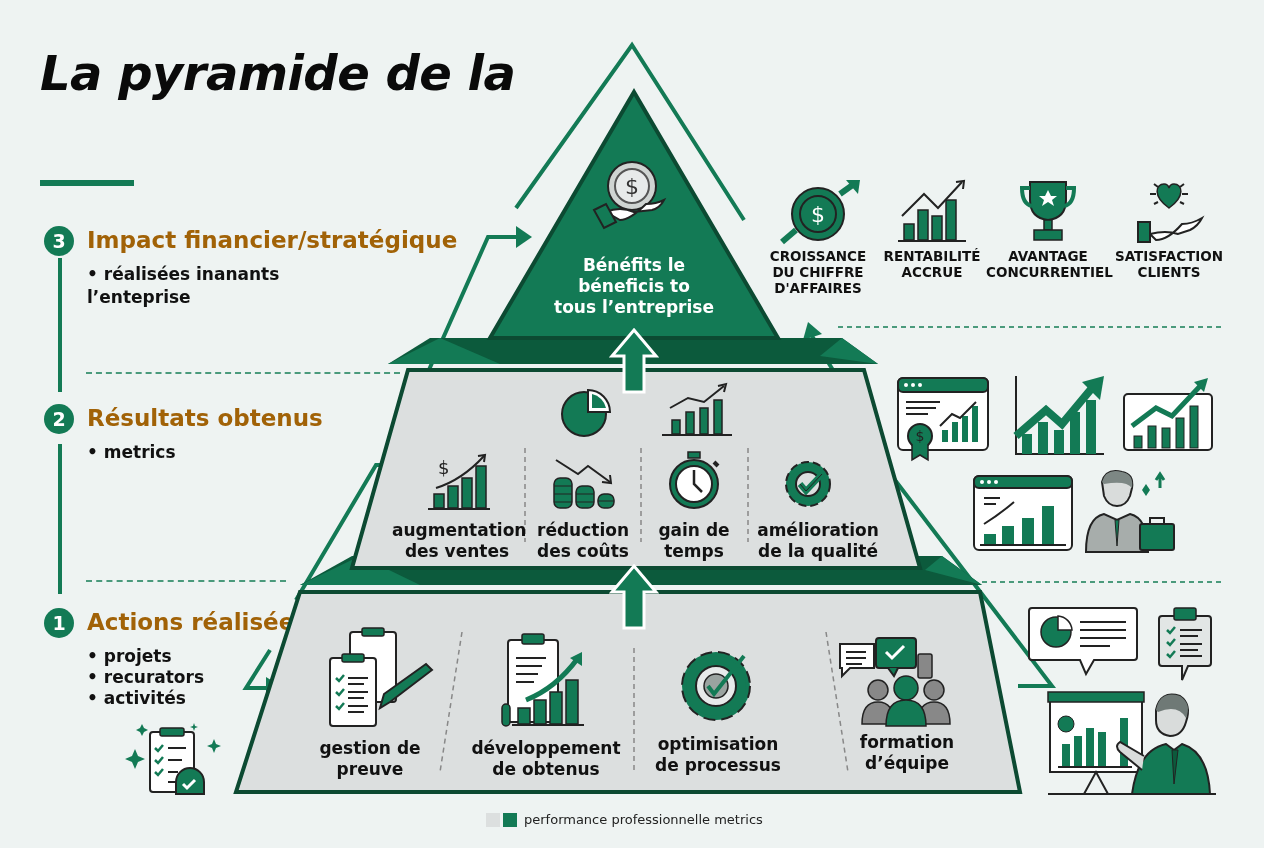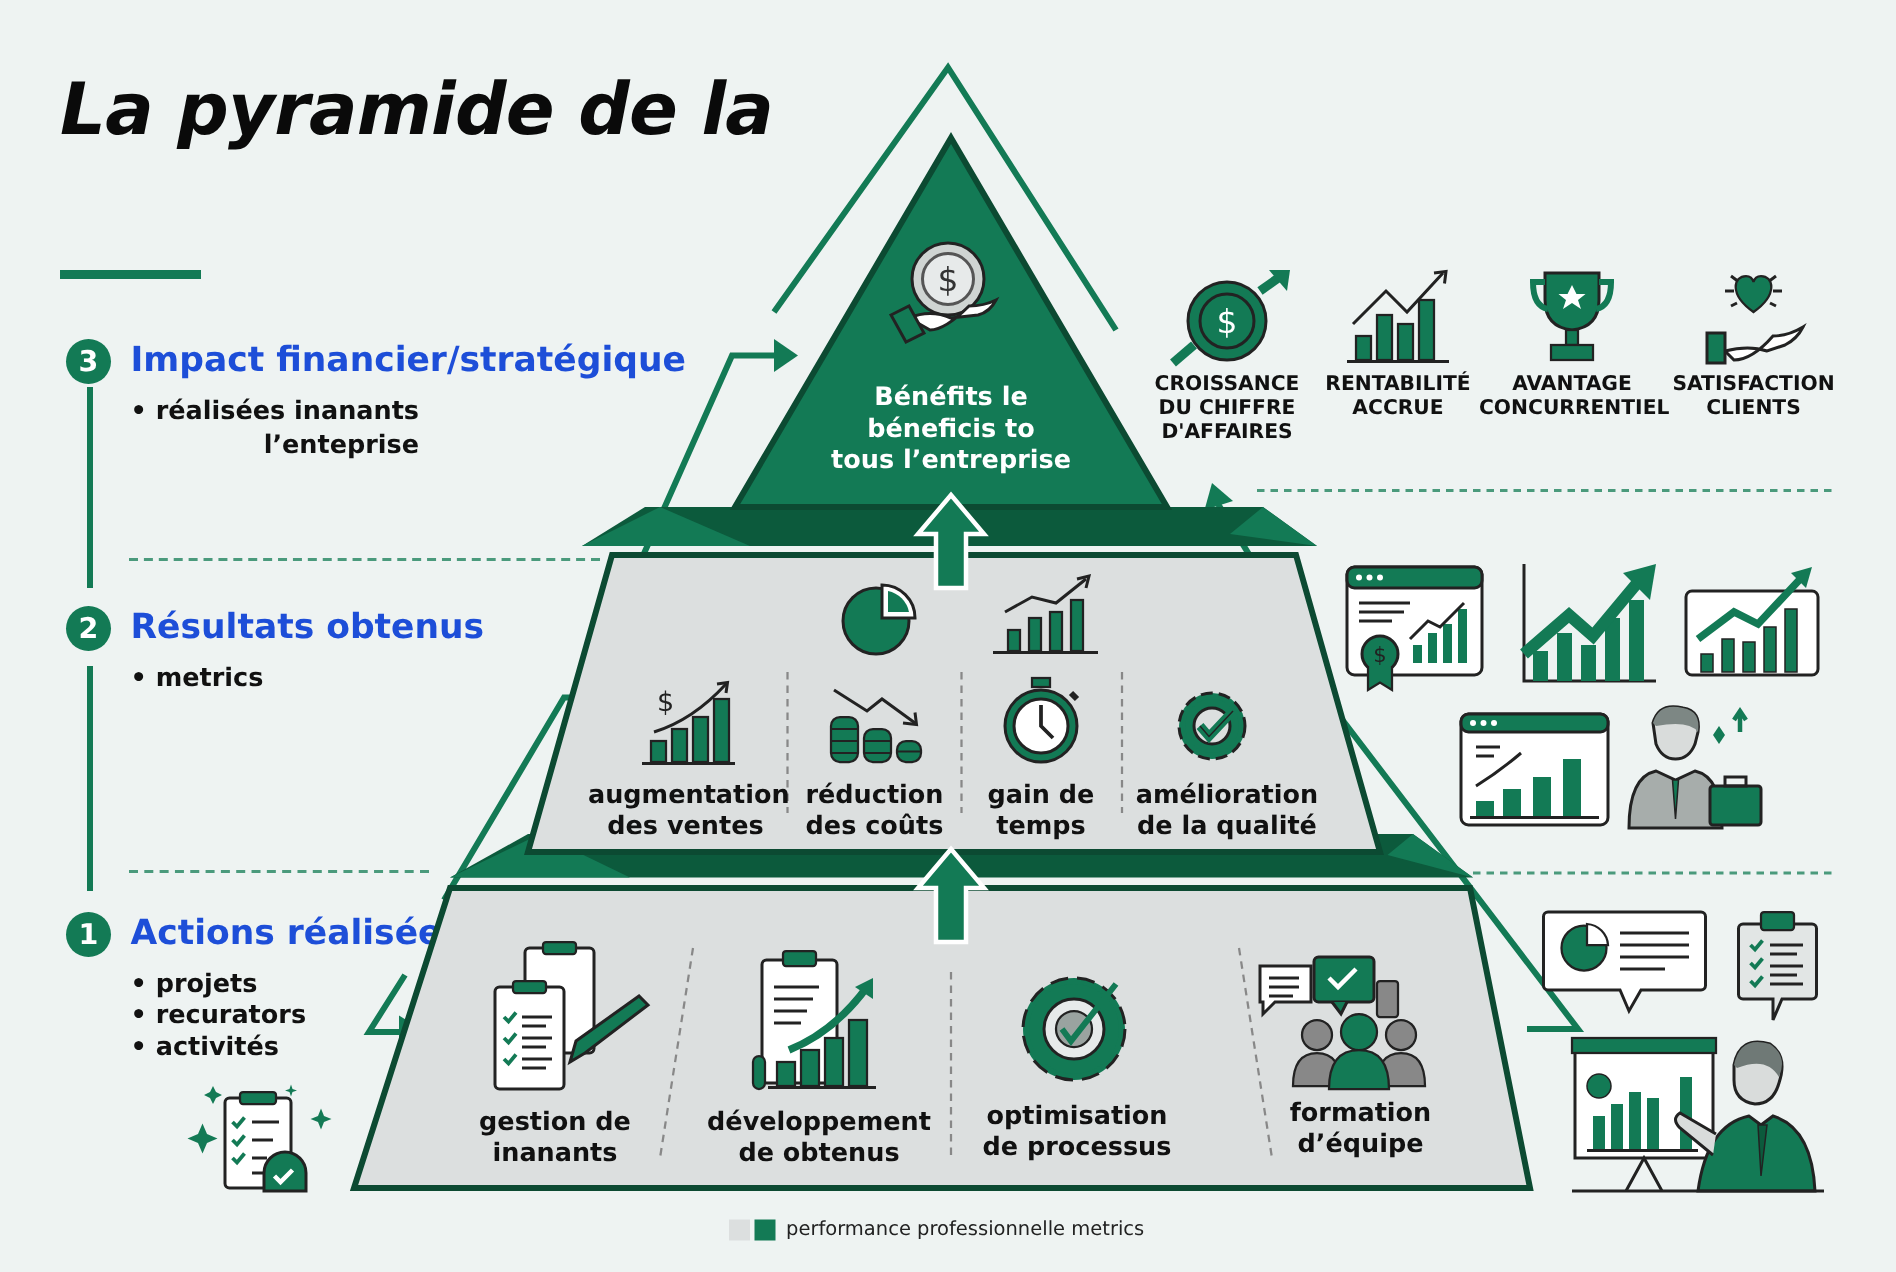--- a/index.html
+++ b/index.html
@@ -1,21 +1,21 @@
 <!DOCTYPE html>
 <html><head>
 <meta charset="utf-8">
 <style>
   html,body{margin:0;padding:0;}
   body{width:1264px;height:848px;background:#eef3f2;position:relative;overflow:hidden;font-family:"DejaVu Sans","Liberation Sans",sans-serif;color:#111;}
   .abs{position:absolute;}
   .title{left:40px;top:44px;font-size:48px;font-weight:bold;line-height:58px;letter-spacing:-0.5px;color:#0a0a0a;font-style:italic;}
   .title-bar{left:40px;top:180px;width:94px;height:6px;background:#137a55;}
   .lvl-num{width:30px;height:30px;border-radius:50%;background:#137a55;color:#fff;font-weight:bold;font-size:19px;text-align:center;line-height:30px;}
-  .lvl-head{font-size:23px;font-weight:bold;color:#1d4ed8;white-space:nowrap;text-align:right;}
+  .lvl-head{font-size:23px;font-weight:bold;color:#a16207;white-space:nowrap;text-align:right;}
   .lvl-bullets{font-size:17px;font-weight:bold;color:#111;line-height:21px;}
   .vline{width:4px;background:#137a55;}
   .dash{border-top:2px dashed #4a9a7c;height:0;}
   svg{overflow:visible;}
   .tier-label{font-weight:bold;font-size:17px;text-align:center;line-height:21px;color:#111;}
   .apex-label{color:#fff;font-weight:bold;font-size:17px;text-align:center;line-height:21px;}
   .kpi-label{font-weight:bold;font-size:13.5px;text-align:center;line-height:16px;color:#111;white-space:nowrap;}
   .legend{left:486px;top:812px;display:flex;align-items:flex-end;gap:3px;font-size:13px;color:#222;}
   .sw{width:14px;height:14px;}
 </style>
@@ -28,21 +28,21 @@
 <div class="abs title-bar"></div>
 
 <div class="abs vline" style="left:58px;top:258px;height:134px;"></div>
 <div class="abs vline" style="left:58px;top:444px;height:150px;"></div>
 
 <div class="abs" style="left:44px;top:226px;">
   <div class="abs lvl-num" style="left:0;top:0;">3</div>
   <div class="abs lvl-head" style="left:43px;top:1px;">Impact financier/stratégique</div>
   <div class="abs lvl-bullets" style="left:43px;top:38px;white-space:nowrap;">
     <div>• réalisées inanants</div>
-    <div style="margin-top:2px;text-align:right;">l’enteprise</div>
+    <div style="margin-top:2px;">l’enteprise</div>
   </div>
 </div>
 <div class="abs dash" style="left:86px;top:372px;width:314px;"></div>
 
 <div class="abs" style="left:44px;top:404px;">
   <div class="abs lvl-num" style="left:0;top:0;">2</div>
   <div class="abs lvl-head" style="left:43px;top:1px;">Résultats obtenus</div>
   <div class="abs lvl-bullets" style="left:43px;top:38px;white-space:nowrap;">
     <div>• metrics</div>
   </div>
@@ -207,21 +207,21 @@
     <rect x="50" y="8" width="46" height="70" rx="3" fill="#fff" stroke="#222" stroke-width="2"></rect>
     <rect x="62" y="4" width="22" height="8" rx="2" fill="#137a55" stroke="#222" stroke-width="1.5"></rect>
     <rect x="30" y="34" width="46" height="68" rx="3" fill="#fff" stroke="#222" stroke-width="2"></rect>
     <rect x="42" y="30" width="22" height="8" rx="2" fill="#137a55" stroke="#222" stroke-width="1.5"></rect>
     <path d="M36 54 l3 3 l5 -6 M36 68 l3 3 l5 -6 M36 82 l3 3 l5 -6" stroke="#137a55" stroke-width="2.5" fill="none"></path>
     <path d="M48 54 h20 M48 60 h16 M48 68 h20 M48 74 h16 M48 82 h20 M48 88 h16" stroke="#222" stroke-width="2"></path>
     <path d="M80 84 L84 70 L126 40 L132 46 L90 78z" fill="#137a55" stroke="#222" stroke-width="2"></path>
   </svg>
   <div class="tier-label" style="margin-top:6px;">
     <div>gestion de</div>
-    <div>inanants</div>
+    <div>preuve</div>
   </div>
 </div>
 <div class="abs" style="left:466px;top:628px;width:160px;">
   <svg width="160" height="100" viewBox="0 0 160 100">
     <rect x="42" y="12" width="50" height="82" rx="3" fill="#fff" stroke="#222" stroke-width="2"></rect>
     <rect x="56" y="6" width="22" height="10" rx="2" fill="#137a55" stroke="#222" stroke-width="1.5"></rect>
     <path d="M50 30 h30 M50 38 h26 M50 46 h22 M50 54 h18" stroke="#222" stroke-width="2"></path>
     <rect x="36" y="76" width="8" height="22" rx="4" fill="#137a55" stroke="#222" stroke-width="1.5"></rect>
     <rect x="52" y="80" width="12" height="16" fill="#137a55" stroke="#222" stroke-width="1.5"></rect>
     <rect x="68" y="72" width="12" height="24" fill="#137a55" stroke="#222" stroke-width="1.5"></rect>

